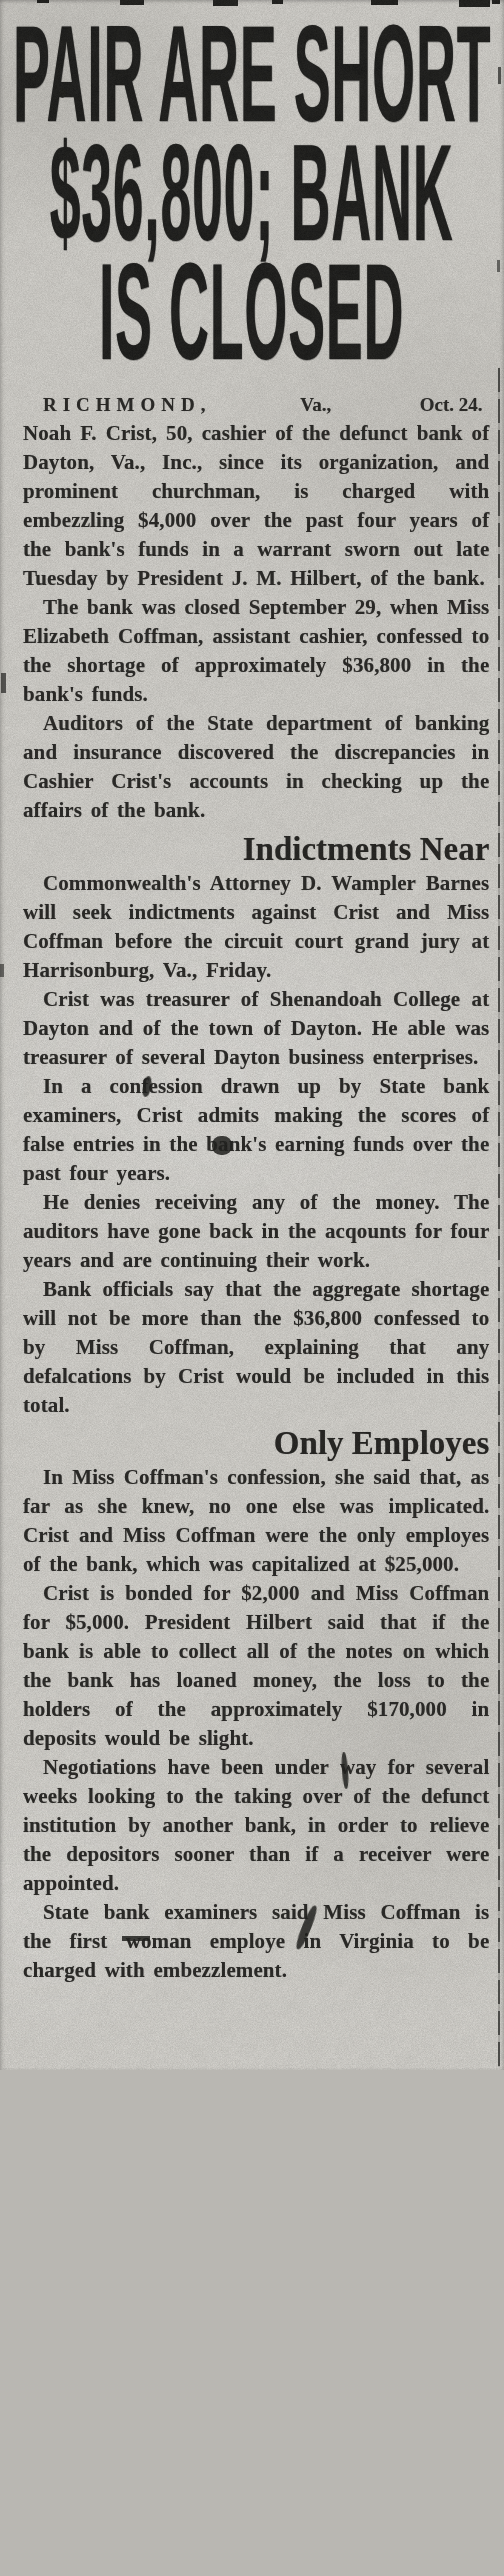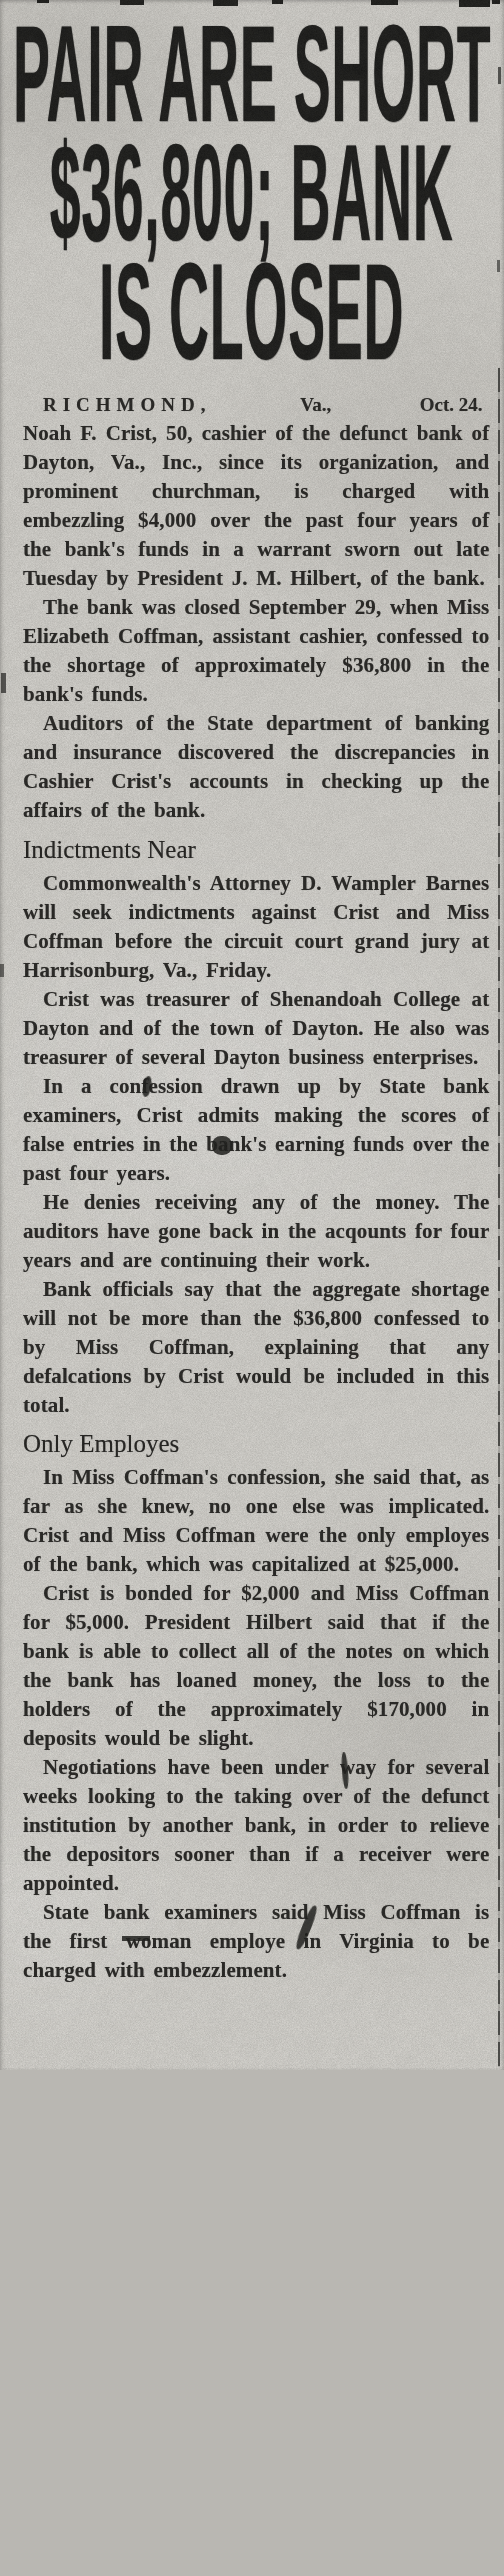--- a/index.html
+++ b/index.html
@@ -43,22 +43,22 @@
     margin:0;
     font-size:21px;line-height:29px;font-weight:700;
     color:#201f1d;
     text-align:justify;text-indent:20px;
     word-spacing:3.3px;letter-spacing:0.1px;
     text-shadow:0 0 0.7px rgba(25,25,25,.45);
   }
   .para.noindent{text-indent:0;}
   .subhead{
     margin:9.3px 0 5.3px;
-    font-size:25px;line-height:29px;font-weight:400;
-    text-align:left;color:#1c1b19;
+    font-size:33px;line-height:29px;font-weight:700;
+    text-align:right;color:#1c1b19;
     text-shadow:0 0 0.7px rgba(25,25,25,.5);
   }
   
   .col-rule{
     position:absolute;top:368px;bottom:2.7px;right:4px;width:2px;
     background:repeating-linear-gradient(to bottom,
       rgba(28,28,26,.85) 0 24px,
       rgba(28,28,26,.22) 24px 31px);
     opacity:.9;
   }
@@ -100,21 +100,21 @@
       <span class="dl-state">Va.,</span>
       <span class="dl-date">Oct. 24.</span>
     </div>
 
     <p class="para noindent">Noah F. Crist, 50, cashier of the defunct bank of Dayton, Va., Inc., since its organization, and prominent churchman, is charged with embezzling $4,000 over the past four years of the bank's funds in a warrant sworn out late Tuesday by President J. M. Hilbert, of the bank.</p>
     <p class="para">The bank was closed September 29, when Miss Elizabeth Coffman, assistant cashier, confessed to the shortage of approximately $36,800 in the bank's funds.</p>
     <p class="para">Auditors of the State department of banking and insurance discovered the discrepancies in Cashier Crist's accounts in checking up the affairs of the bank.</p>
 
     <h2 class="subhead">Indictments Near</h2>
     <p class="para">Commonwealth's Attorney D. Wampler Barnes will seek indictments against Crist and Miss Coffman before the circuit court grand jury at Harrisonburg, Va., Friday.</p>
-    <p class="para">Crist was treasurer of Shenandoah College at Dayton and of the town of Dayton. He also was treasurer of several Dayton business enterprises.</p>
+    <p class="para">Crist was treasurer of Shenandoah College at Dayton and of the town of Dayton. He able was treasurer of several Dayton business enterprises.</p>
     <p class="para">In a confession drawn up by State bank examiners, Crist admits making the scores of false entries in the bank's earning funds over the past four years.</p>
     <p class="para">He denies receiving any of the money. The auditors have gone back in the acqounts for four years and are continuing their work.</p>
     <p class="para">Bank officials say that the aggregate shortage will not be more than the $36,800 confessed to by Miss Coffman, explaining that any defalcations by Crist would be included in this total.</p>
 
     <h2 class="subhead">Only Employes</h2>
     <p class="para">In Miss Coffman's confession, she said that, as far as she knew, no one else was implicated. Crist and Miss Coffman were the only employes of the bank, which was capitalized at $25,000.</p>
     <p class="para">Crist is bonded for $2,000 and Miss Coffman for $5,000. President Hilbert said that if the bank is able to collect all of the notes on which the bank has loaned money, the loss to the holders of the approximately $170,000 in deposits would be slight.</p>
     <p class="para">Negotiations have been under way for several weeks looking to the taking over of the defunct institution by another bank, in order to relieve the depositors sooner than if a receiver were appointed.</p>
     <p class="para">State bank examiners said Miss Coffman is the first woman employe in Virginia to be charged with embezzlement.</p>
   </main>

